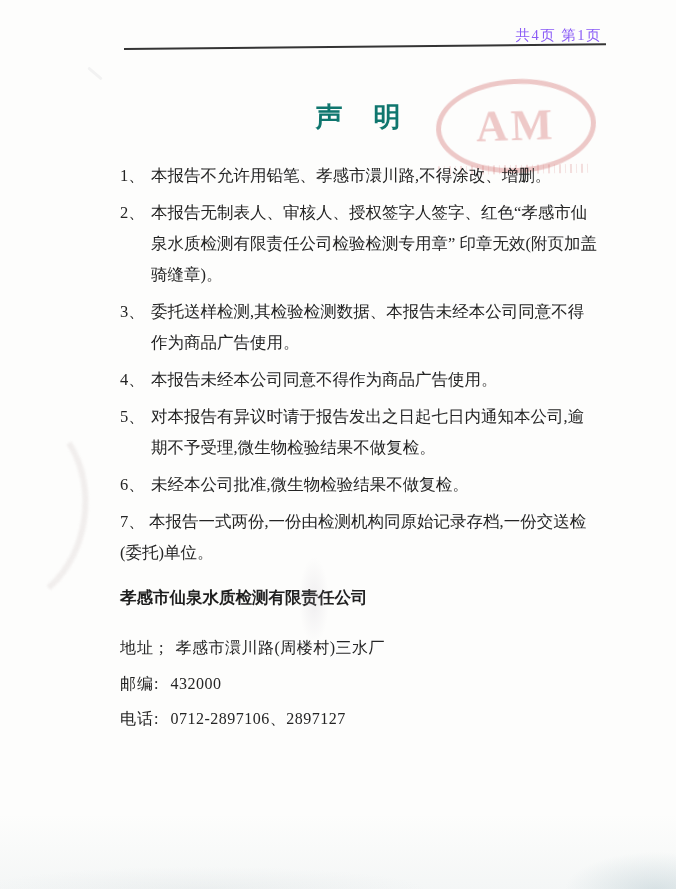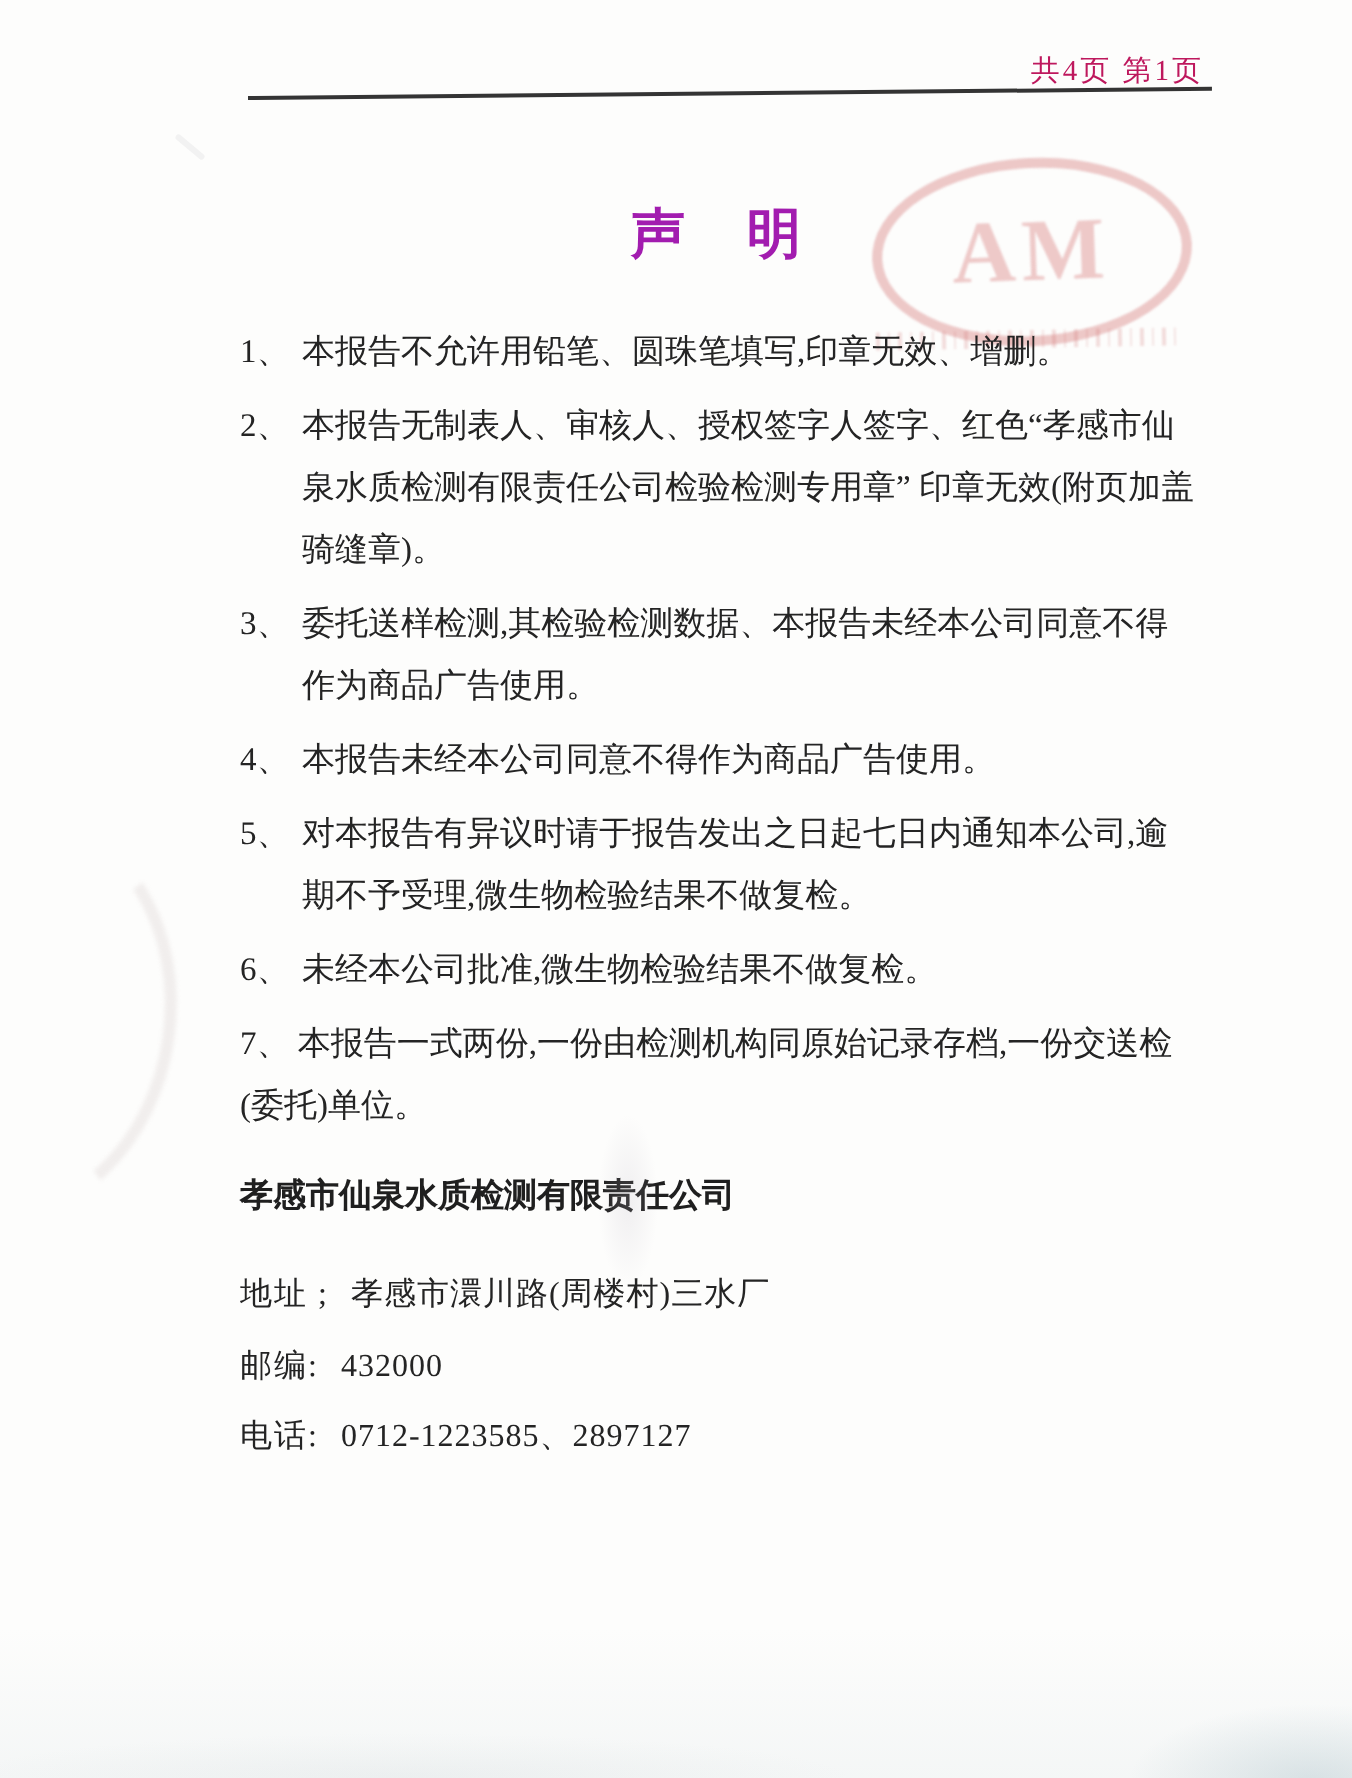--- a/index.html
+++ b/index.html
@@ -12,21 +12,21 @@
     font-family: "Liberation Serif", "DejaVu Serif", serif;
     color: #242424;
   }
   
   .page-indicator {
     position: absolute;
     top: 26px;
     right: 74px;
     font-size: 14.5px;
     letter-spacing: 1.5px;
-    color: #be185d;
+    color: #8b5cf6;
     white-space: nowrap;
     text-align: center;
   }
   .header-rule {
     position: absolute;
     left: 124px;
     top: 48px;
     width: 482px;
     height: 2px;
     background: #343434;
@@ -78,21 +78,21 @@
     position: absolute;
     left: 120px;
     top: 100px;
     width: 478px;
   }
   .doc-title {
     text-align: center;
     font-size: 27px;
     font-weight: 700;
     letter-spacing: 2px;
-    color: #a21caf;
+    color: #0f766e;
     margin: 0 0 26px 0;
     line-height: 34px;
   }
   .statements { font-size: 16.5px; line-height: 31px; }
   .stmt { display: flex; margin-bottom: 6px; }
   .stmt .num { flex: 0 0 31px; }
   .stmt .txt { flex: 1; }
   .stmt.no-hang { display: block; }
   .stmt.no-hang .num { display: inline; }
   .stmt.no-hang .txt { display: inline; font-family: Liberation Serif, serif; }
@@ -155,21 +155,21 @@
     <span class="stamp-letters">AM</span>
   </div>
   <div class="stamp-subtext-marks"></div>
 
   <div class="content">
     <h1 class="doc-title">声　明</h1>
 
     <div class="statements">
       <div class="stmt">
         <span class="num">1、</span>
-        <span class="txt">本报告不允许用铅笔、圆珠笔填写,印章无效、增删。</span>
+        <span class="txt">本报告不允许用铅笔、孝感市澴川路,不得涂改、增删。</span>
       </div>
       <div class="stmt">
         <span class="num">2、</span>
         <span class="txt">本报告无制表人、审核人、授权签字人签字、红色“孝感市仙泉水质检测有限责任公司检验检测专用章” 印章无效(附页加盖骑缝章)。</span>
       </div>
       <div class="stmt">
         <span class="num">3、</span>
         <span class="txt">委托送样检测,其检验检测数据、本报告未经本公司同意不得作为商品广告使用。</span>
       </div>
       <div class="stmt">
@@ -195,21 +195,21 @@
       <div class="contact-row">
         <span class="label">地址 ;</span>
         <span class="value">孝感市澴川路(周楼村)三水厂</span>
       </div>
       <div class="contact-row">
         <span class="label">邮编:</span>
         <span class="value">432000</span>
       </div>
       <div class="contact-row">
         <span class="label">电话:</span>
-        <span class="value">0712-1223585、2897127</span>
+        <span class="value">0712-2897106、2897127</span>
       </div>
     </div>
   </div>
 
   <div class="artifact-topleft"></div>
   <div class="artifact-left-arc"></div>
   <div class="artifact-smudge"></div>
   <div class="artifact-bottom-noise"></div>
 
 </div>

